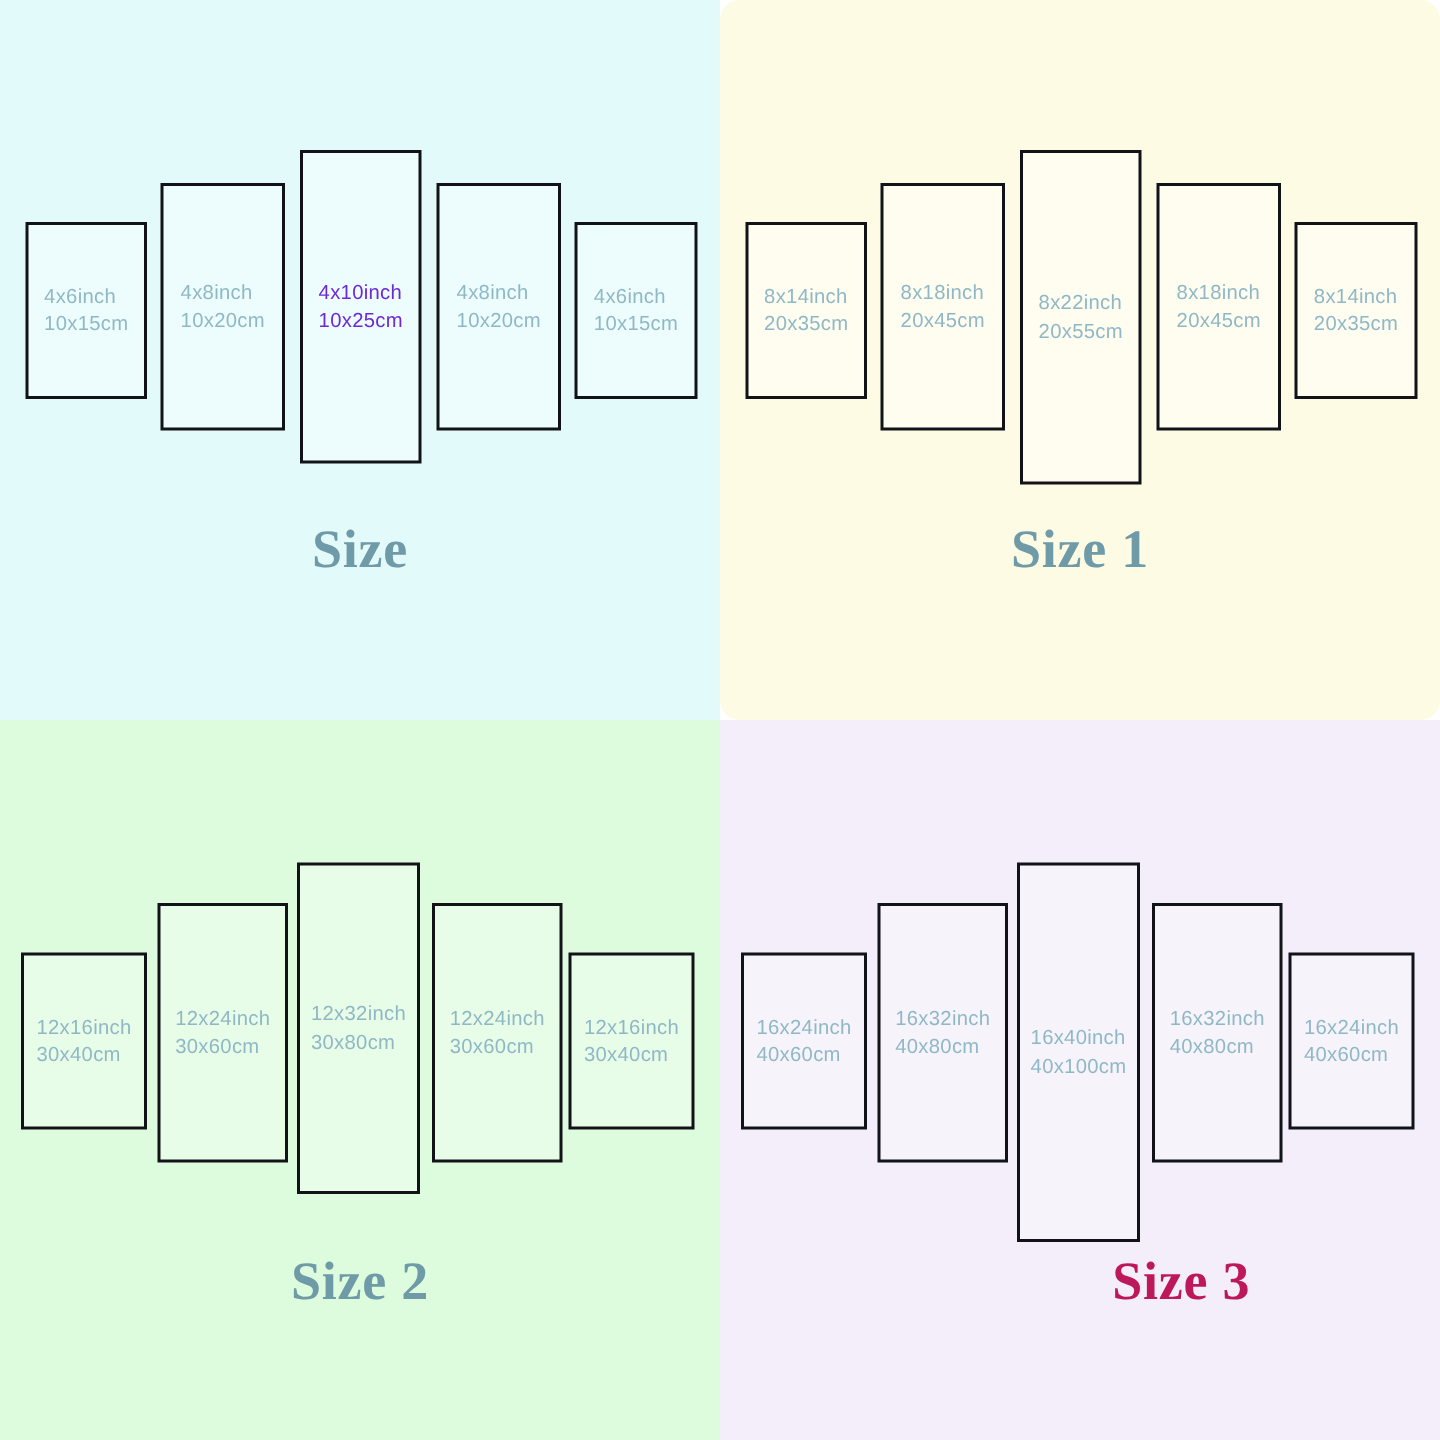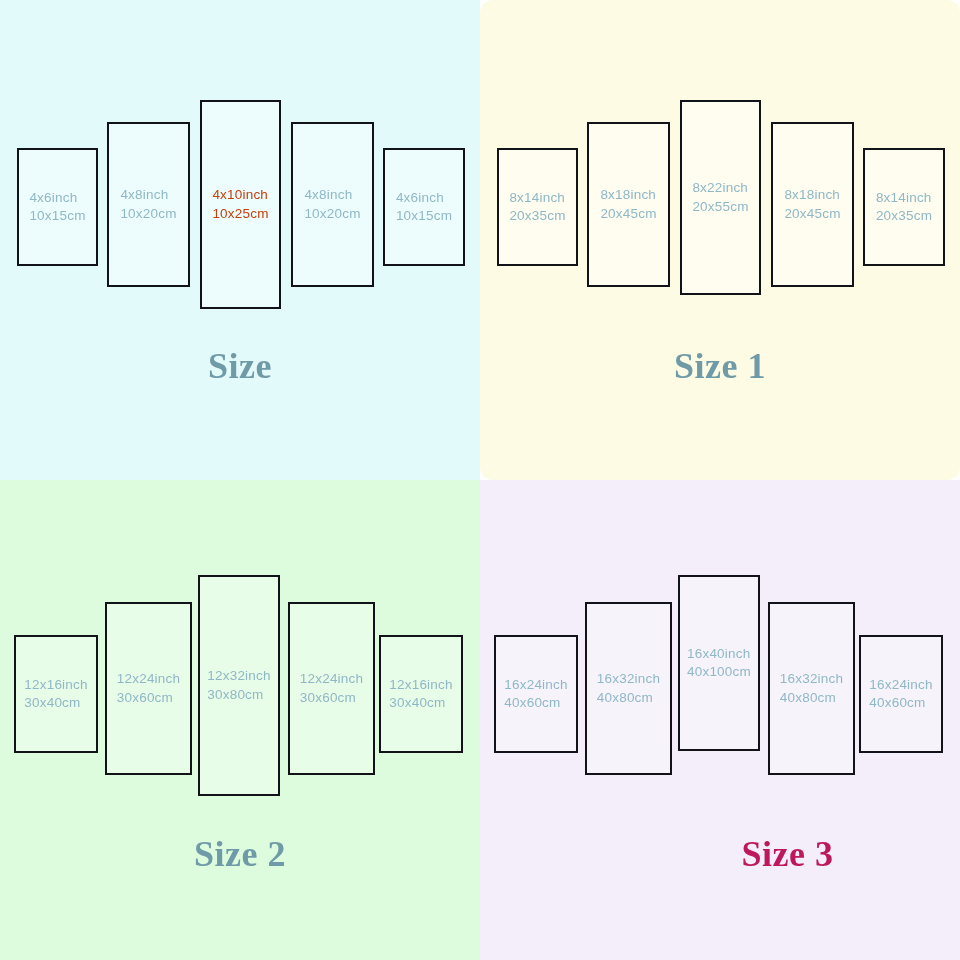--- a/index.html
+++ b/index.html
@@ -79,21 +79,21 @@
           <span class="l2">10x15cm</span>
         </div>
       </div>
       <div class="panel" style="left: 107px; top: 122px; width: 83px; height: 165px; background: rgb(237, 253, 253); border-color: rgb(17, 19, 24);">
         <div class="panel-text" style="color: rgb(143, 184, 198);">
           <span>4x8inch</span>
           <span class="l2">10x20cm</span>
         </div>
       </div>
       <div class="panel" style="left: 200px; top: 100px; width: 81px; height: 209px; background: rgb(237, 253, 253); border-color: rgb(17, 19, 24);">
-        <div class="panel-text" style="color: #c2410c;">
+        <div class="panel-text" style="color: #6d28d9;">
           <span>4x10inch</span>
           <span class="l2">10x25cm</span>
         </div>
       </div>
       <div class="panel" style="left: 291px; top: 122px; width: 83px; height: 165px; background: rgb(237, 253, 253); border-color: rgb(17, 19, 24);">
         <div class="panel-text" style="color: rgb(143, 184, 198);">
           <span>4x8inch</span>
           <span class="l2">10x20cm</span>
         </div>
       </div>
@@ -114,21 +114,21 @@
           <span>8x14inch</span>
           <span class="l2">20x35cm</span>
         </div>
       </div>
       <div class="panel" style="left: 107px; top: 122px; width: 83px; height: 165px; background: rgb(254, 253, 240); border-color: rgb(17, 19, 24);">
         <div class="panel-text" style="color: rgb(143, 184, 198);">
           <span>8x18inch</span>
           <span class="l2">20x45cm</span>
         </div>
       </div>
-      <div class="panel" style="left: 200px; top: 100px; width: 81px; height: 195px; background: rgb(254, 253, 240); border-color: rgb(17, 19, 24);">
+      <div class="panel" style="left: 200px; top: 100px; width: 81px; height: 223px; background: rgb(254, 253, 240); border-color: rgb(17, 19, 24);">
         <div class="panel-text" style="color: rgb(143, 184, 198);">
           <span>8x22inch</span>
           <span class="l2">20x55cm</span>
         </div>
       </div>
       <div class="panel" style="left: 291px; top: 122px; width: 83px; height: 165px; background: rgb(254, 253, 240); border-color: rgb(17, 19, 24);">
         <div class="panel-text" style="color: rgb(143, 184, 198);">
           <span>8x18inch</span>
           <span class="l2">20x45cm</span>
         </div>
@@ -186,21 +186,21 @@
           <span>16x24inch</span>
           <span class="l2">40x60cm</span>
         </div>
       </div>
       <div class="panel" style="left: 105px; top: 122px; width: 87px; height: 173px; background: rgb(247, 243, 251); border-color: rgb(17, 19, 24);">
         <div class="panel-text" style="color: rgb(143, 184, 198);">
           <span>16x32inch</span>
           <span class="l2">40x80cm</span>
         </div>
       </div>
-      <div class="panel" style="left: 198px; top: 95px; width: 82px; height: 176px; background: rgb(247, 243, 251); border-color: rgb(17, 19, 24);">
+      <div class="panel" style="left: 198px; top: 95px; width: 82px; height: 253px; background: rgb(247, 243, 251); border-color: rgb(17, 19, 24);">
         <div class="panel-text" style="color: rgb(143, 184, 198);">
           <span>16x40inch</span>
           <span class="l2">40x100cm</span>
         </div>
       </div>
       <div class="panel" style="left: 288px; top: 122px; width: 87px; height: 173px; background: rgb(247, 243, 251); border-color: rgb(17, 19, 24);">
         <div class="panel-text" style="color: rgb(143, 184, 198);">
           <span>16x32inch</span>
           <span class="l2">40x80cm</span>
         </div>

